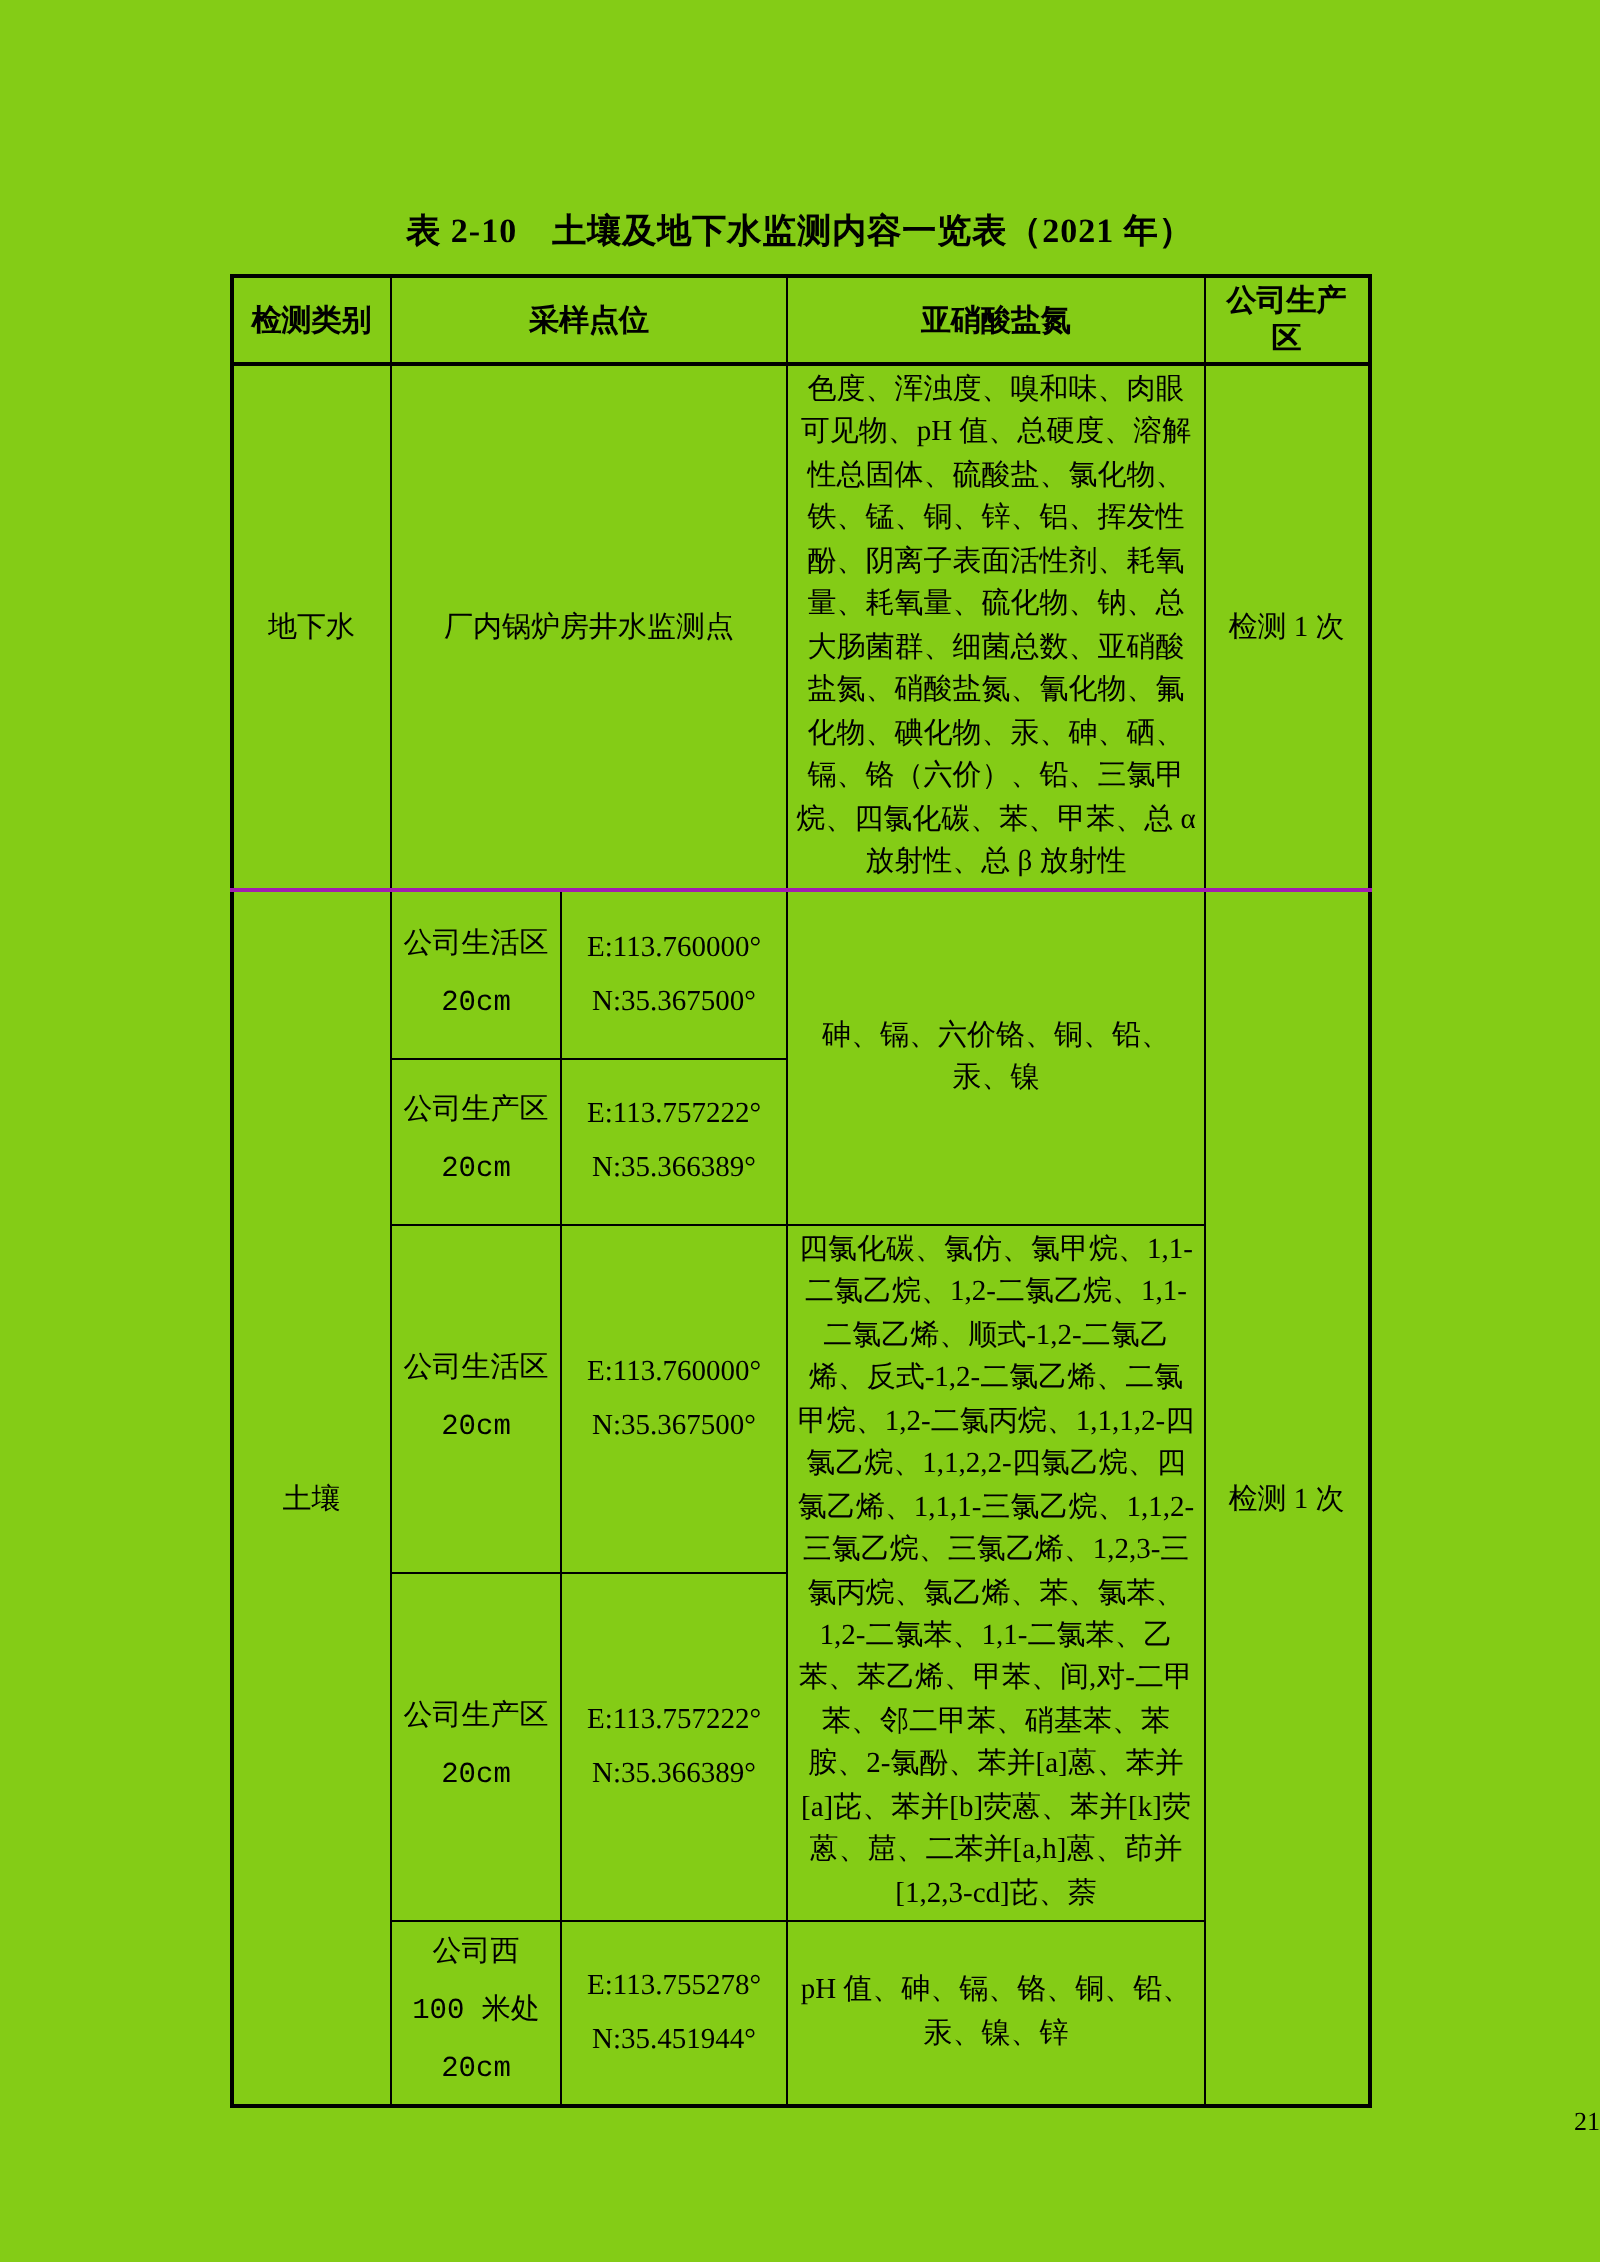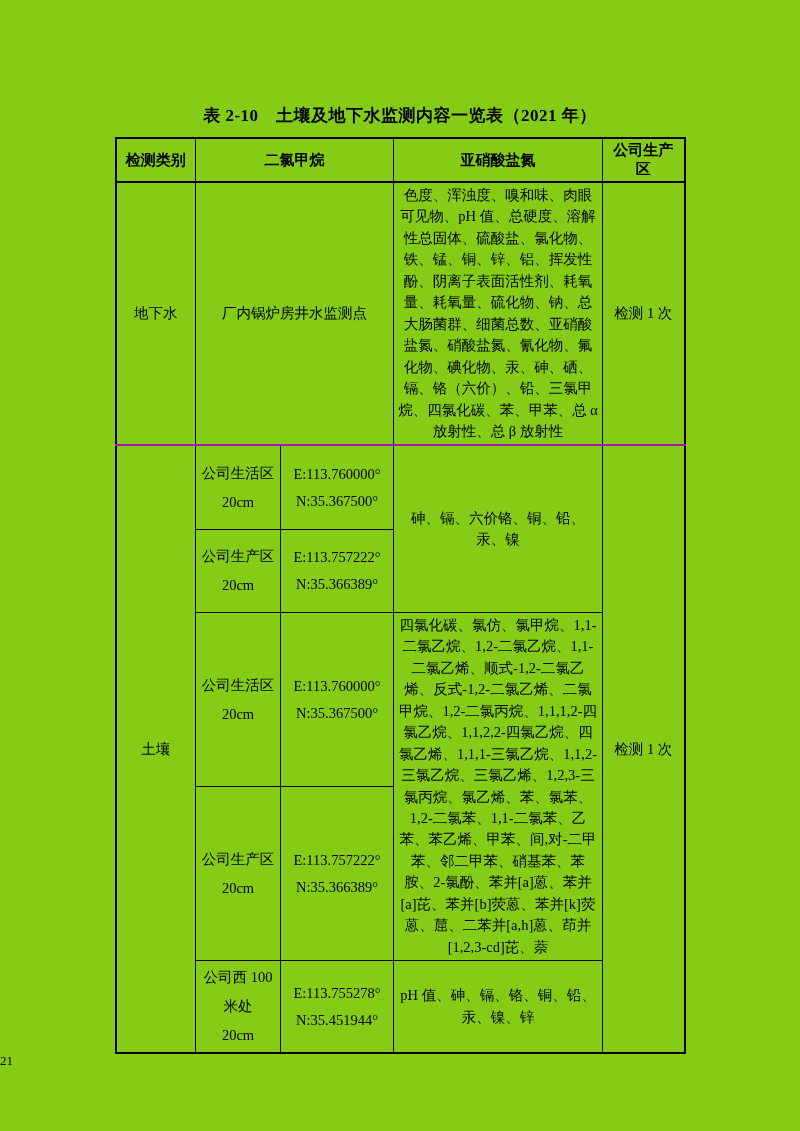--- a/index.html
+++ b/index.html
@@ -46,27 +46,27 @@
   tr.soil-row-b { height: 83px; }
   tr.soil-row-c { height: 166px; }
   tr.soil-row-d { height: 166px; }
   tr.soil-row-e { height: 88px; }
   td.items {
     text-align: justify;
     text-align-last: center;
     line-height: 1.48;
     padding: 2px 7px;
   }
-  .loc-line { line-height: 2.0; }
+  .loc-line { line-height: 2.0; font-family: Liberation Mono, monospace; }
   .coord-line { line-height: 1.85; }
   .page-number {
     position: absolute;
     bottom: 62px; left: 0;
     width: 100%;
-    text-align: left;
+    text-align: right;
     font-size: 13px;
   }
 </style>
 </head>
 <body>
 
 <div class="page">
 
   <h1 class="doc-title">表 2-10　土壤及地下水监测内容一览表（2021 年）</h1>
 
@@ -75,21 +75,21 @@
       <col style="width:80px">
       <col style="width:85px">
       <col style="width:113px">
       <col style="width:209px">
       <col style="width:82px">
     </colgroup>
 
     <tbody>
         <tr class="header-row">
       <th>检测类别</th>
-      <th colspan="2">二氯甲烷</th>
+      <th colspan="2">采样点位</th>
       <th>亚硝酸盐氮</th>
       <th>公司生产区</th>
     </tr>
 
     <tr class="gw-row">
       <td>地下水</td>
       <td colspan="2">厂内锅炉房井水监测点</td>
       <td class="items">色度、浑浊度、嗅和味、肉眼可见物、pH 值、总硬度、溶解性总固体、硫酸盐、氯化物、铁、锰、铜、锌、铝、挥发性酚、阴离子表面活性剂、耗氧量、耗氧量、硫化物、钠、总大肠菌群、细菌总数、亚硝酸盐氮、硝酸盐氮、氰化物、氟化物、碘化物、汞、砷、硒、镉、铬（六价）、铅、三氯甲烷、四氯化碳、苯、甲苯、总 α 放射性、总 β 放射性</td>
       <td>检测 1 次</td>
     </tr>

